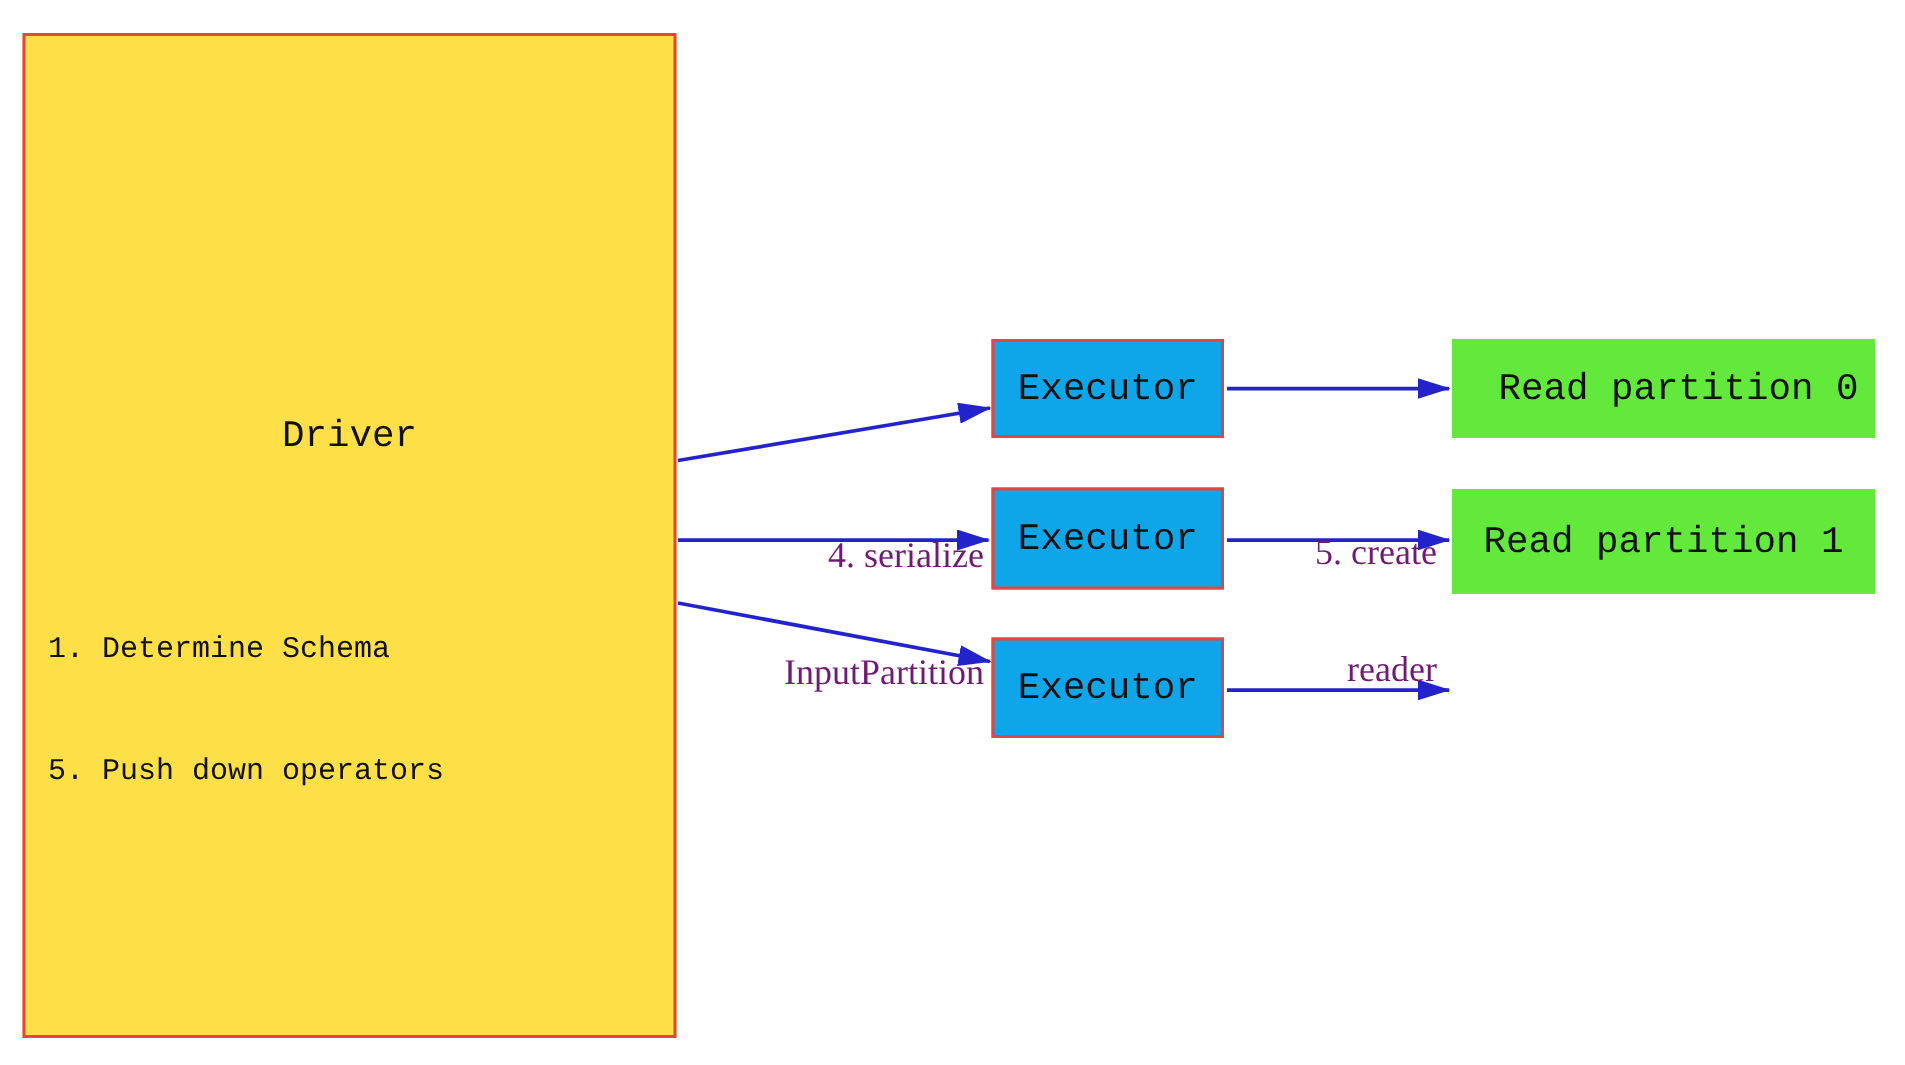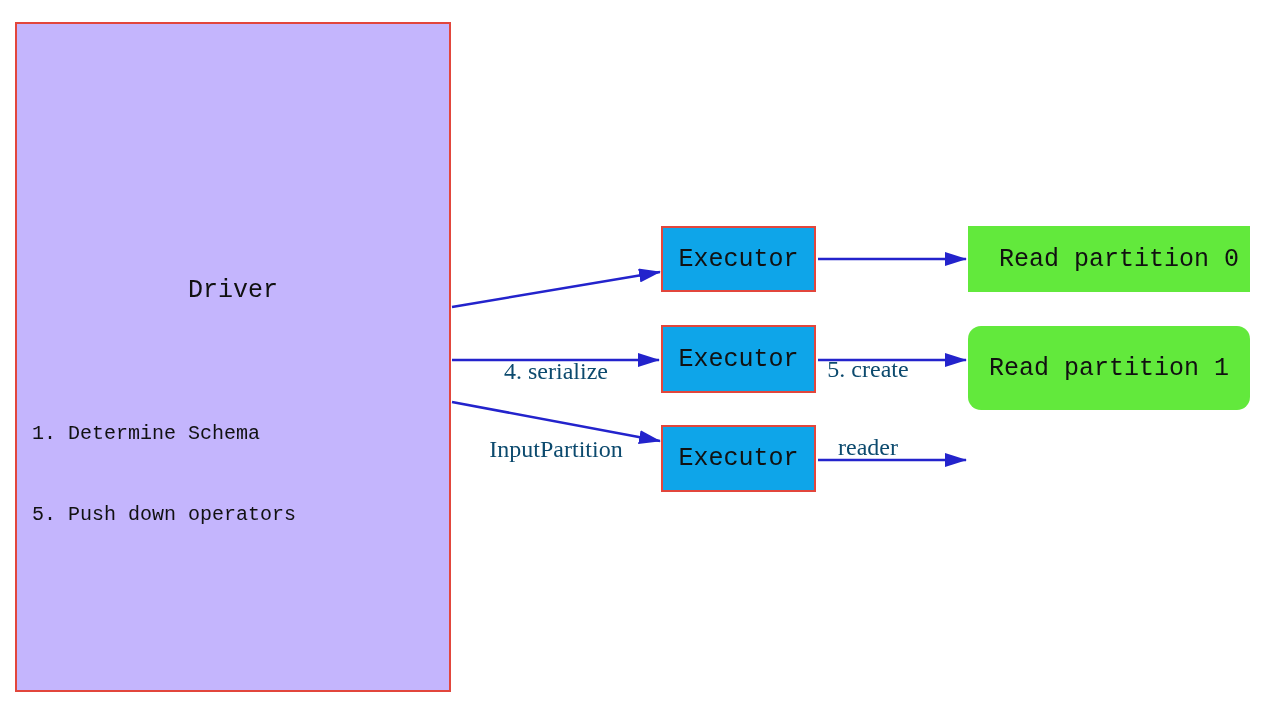--- a/index.html
+++ b/index.html
@@ -25,21 +25,21 @@
     pointer-events: none;
   }
   .arrow { stroke: var(--arrow-blue); stroke-width: 2.5; }
   .arrowhead { fill: var(--arrow-blue); }
 
   .driver-box {
     position: absolute;
     left: 15px; top: 22px;
     width: 436px; height: 670px;
     border: 2px solid var(--border-red);
-    background: #c4b5fd;
+    background: #fde047;
   }
   .driver-title {
     position: absolute;
     left: 0; right: 0; top: 252px;
     text-align: center;
     font-size: 25px;
     color: var(--text-black);
     white-space: pre;
   }
   .driver-steps {
@@ -74,30 +74,30 @@
     width: 282px;
     background: var(--fill-green);
     display: flex;
     align-items: center;
     justify-content: center;
     font-size: 25px;
     color: var(--text-black);
     white-space: pre;
   }
   .partition.p0 { top: 226px; height: 66px; padding-left: 20px; }
-  .partition.p1 { top: 326px; height: 84px; border-radius: 13px; }
+  .partition.p1 { top: 326px; height: 70px; }
   .partition.p2 { top: 427px; height: 67px; }
 
   .edge-label {
     position: absolute;
-    text-align: center;
+    text-align: right;
     font-family: "Liberation Serif", "DejaVu Serif", serif;
     font-size: 24px;
     line-height: 26px;
-    color: #0c4a6e;
+    color: #701a75;
     white-space: pre;
   }
   .edge-label.serialize { left: 456px; top: 306px; width: 200px; }
   .edge-label.reader    { left: 778px; top: 304px; width: 180px; }
 </style>
 </head>
 <body>
 
 <div class="canvas">
 

